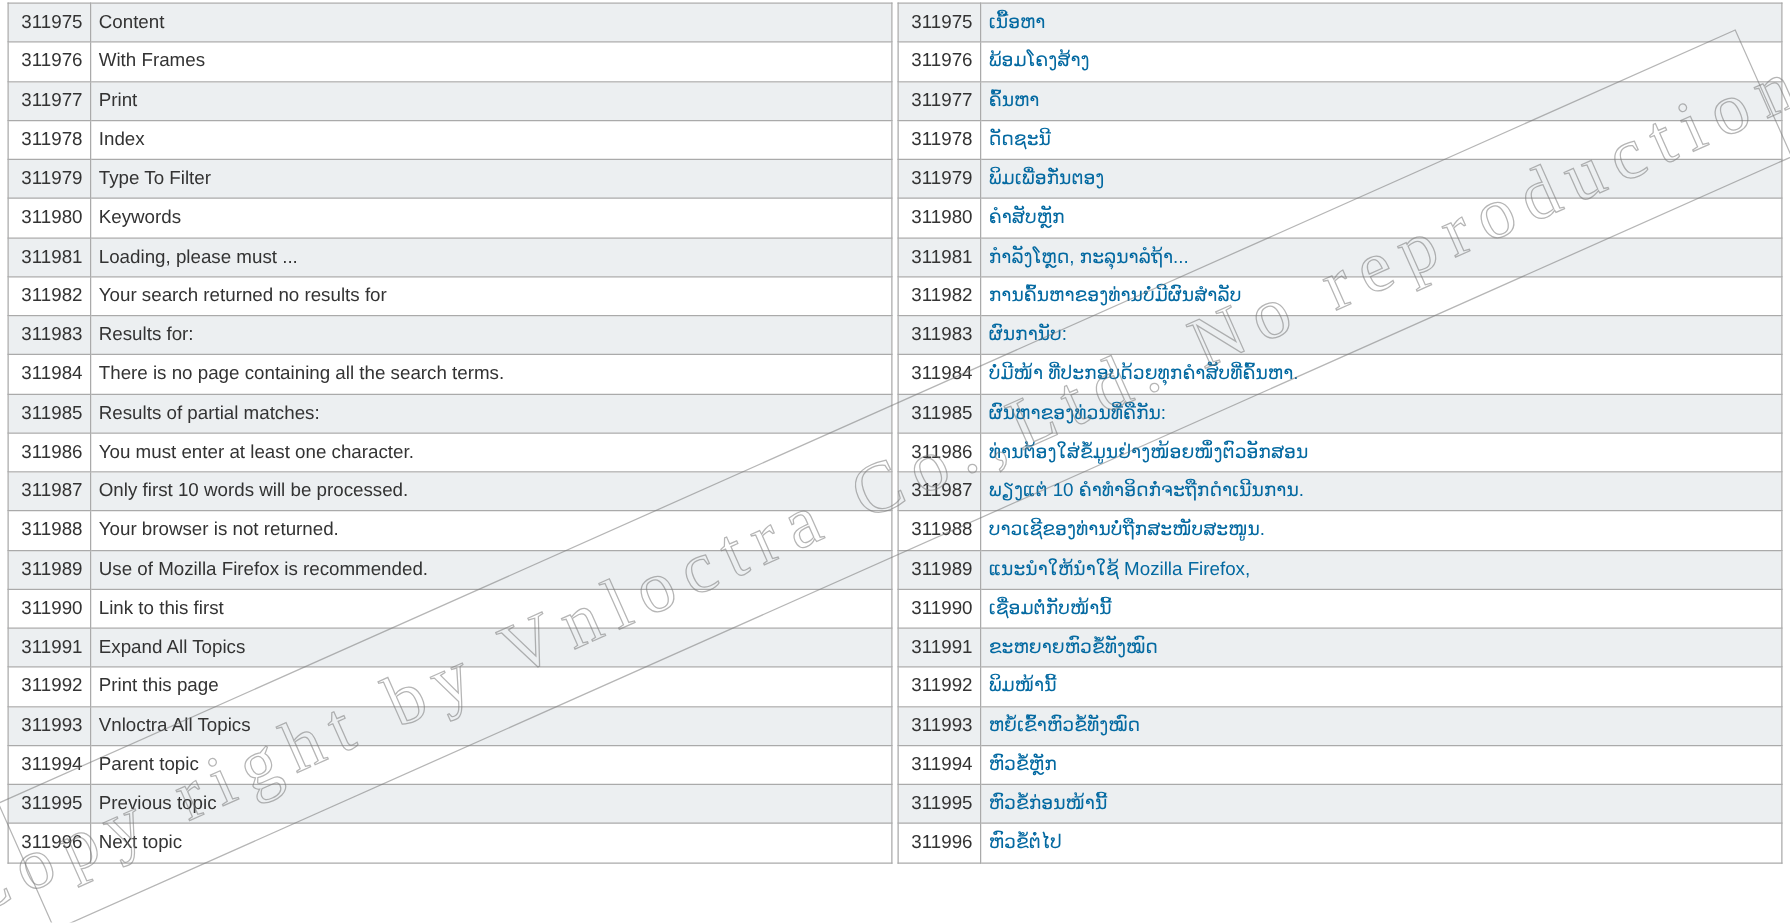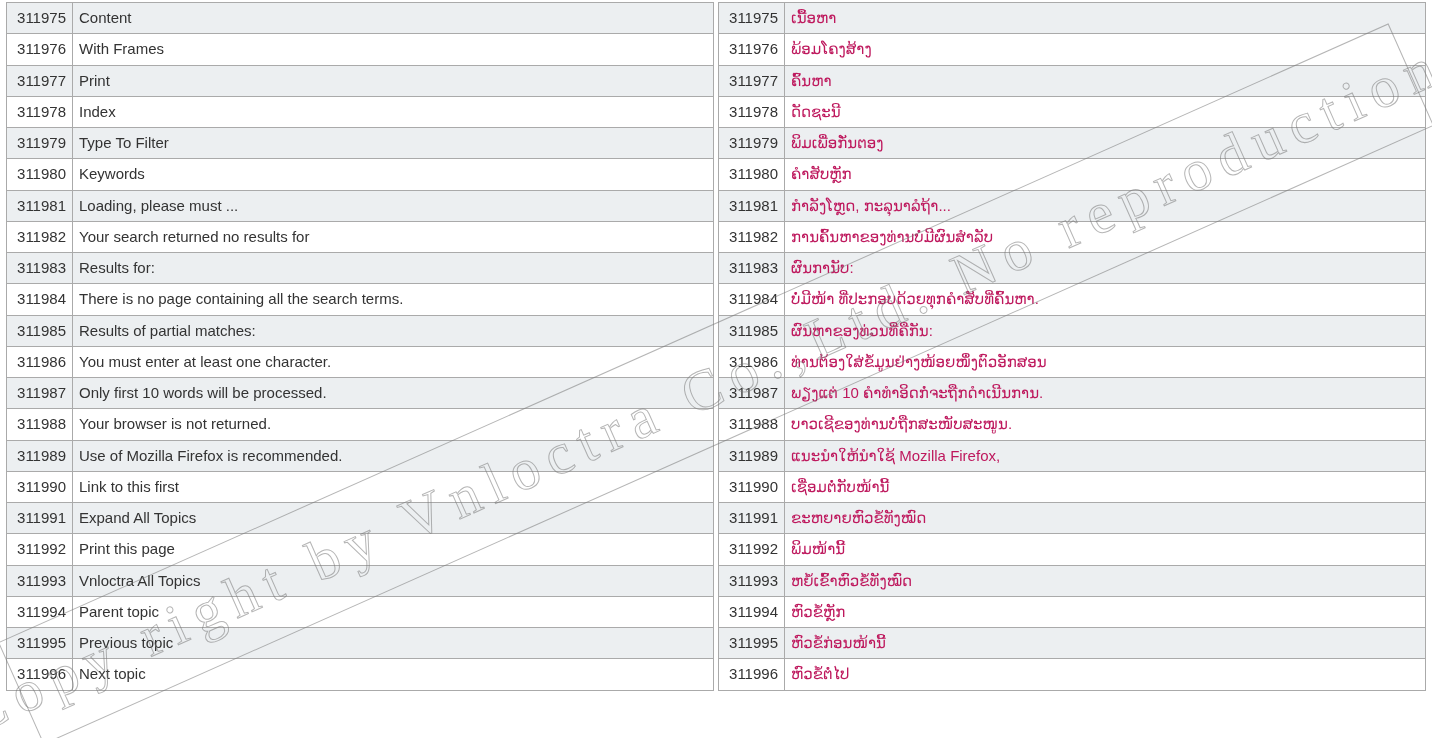--- a/index.html
+++ b/index.html
@@ -29,21 +29,21 @@
     vertical-align: middle;
     line-height: 1.35;
     white-space: nowrap;
     overflow: hidden;
   }
   tr:nth-child(odd) td { background: #eceff1; }
   tr:nth-child(even) td { background: #ffffff; }
   .id-cell { text-align: right; padding-right: 6px; }
   .left-text { color: #333; margin-top: 20px; }
   .right-text a, .right-text span.link {
-    color: #be185d;
+    color: #0369a1;
     text-decoration: none;
     cursor: pointer;
   }
   .half { flex: 1 1 50%; min-width: 0; }
 
   
   .watermark {
     position: absolute;
     top: 0; left: 0;
     width: 1432px; height: 738px;

